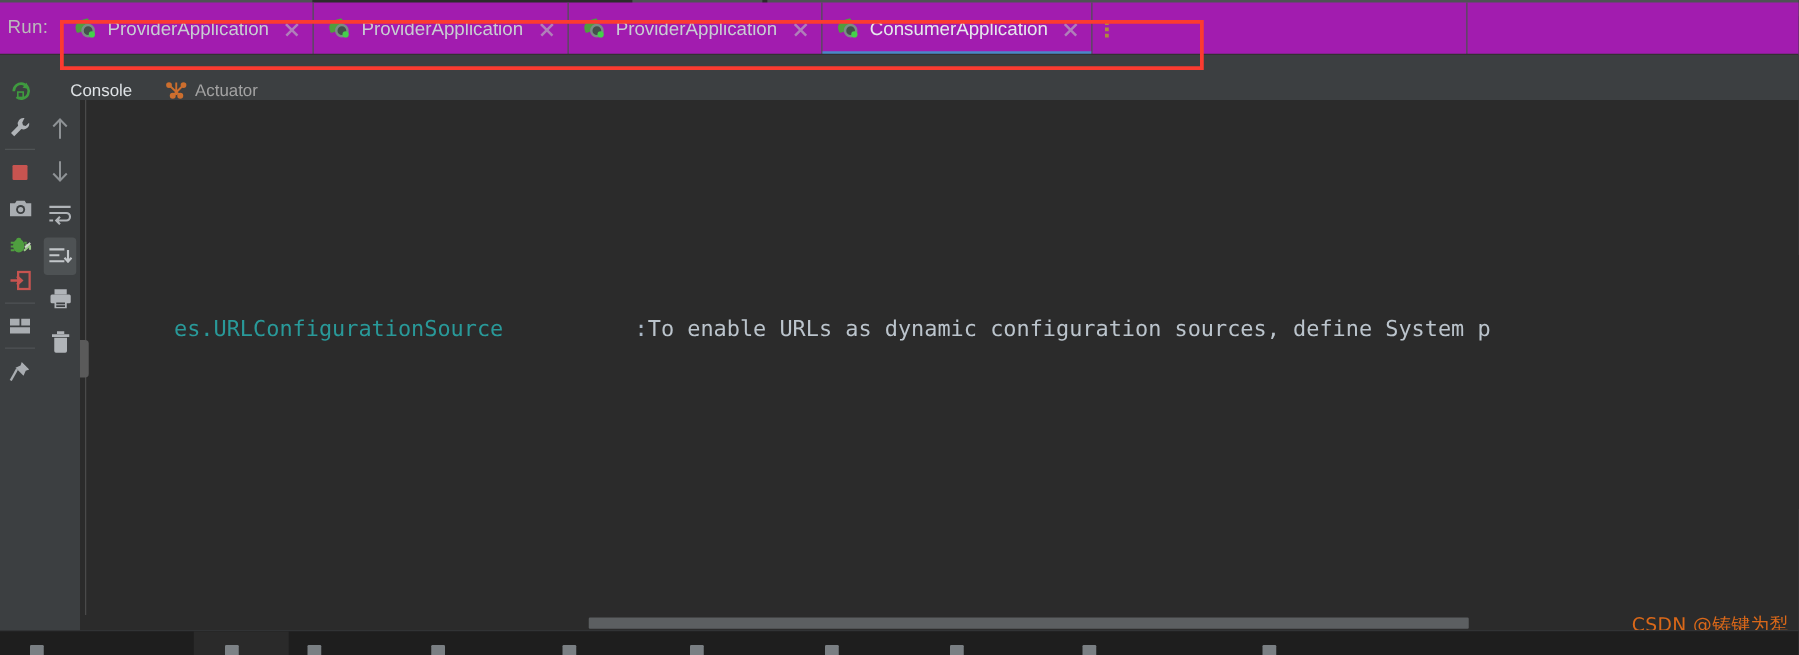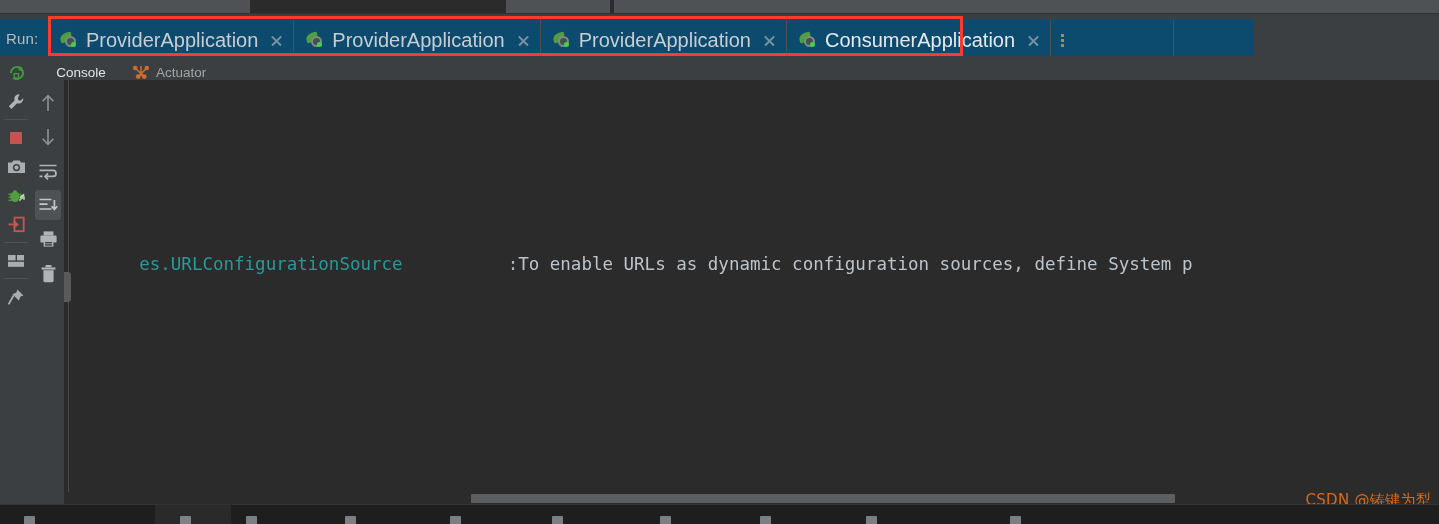--- a/index.html
+++ b/index.html
@@ -9,26 +9,26 @@
     -webkit-font-smoothing:antialiased;
   }
 
   
   #top-strip{position:absolute;left:0;top:0;width:1439px;height:14px;background:#3c3f41;}
   #top-strip .seg{position:absolute;top:0;height:14px;background:#4e5254;}
   #top-strip .dark{background:#2b2b2b;}
   #top-strip .line{position:absolute;left:0;top:13px;width:1439px;height:1px;background:#323232;}
 
   
-  #run-bar{position:absolute;left:0;top:19px;width:1254px;height:42px;background:#0c4a6e;}
+  #run-bar{position:absolute;left:0;top:2px;width:1439px;height:42px;background:#a21caf;}
   #run-label{position:absolute;left:6px;top:11px;font-size:15px;color:#bbbbbb;letter-spacing:.2px;}
   #tabs{position:absolute;left:48px;top:0;height:42px;display:flex;align-items:stretch;}
   .rtab{display:flex;align-items:center;padding:0 9px 0 12px;height:42px;position:relative;
         border-right:1px solid #4d5052;box-sizing:border-box;}
-  .rtab .tname{font-size:20px;color:#c8cdd2;white-space:nowrap;margin-left:8px;}
+  .rtab .tname{font-size:15px;color:#c8cdd2;white-space:nowrap;margin-left:8px;}
   .rtab.active .tname{color:#e6e9ec;}
   .rtab .closex{margin-left:11px;width:15px;height:15px;position:relative;opacity:.62;flex:0 0 auto;}
   .rtab .closex::before,.rtab .closex::after{content:"";position:absolute;left:1px;top:7px;width:13px;height:1.6px;background:#b9bdc0;}
   .rtab .closex::before{transform:rotate(45deg);}
   .rtab .closex::after{transform:rotate(-45deg);}
   .rtab .uline{position:absolute;left:0;right:0;bottom:0;height:3px;background:#4a88c7;display:none;}
   .rtab.active .uline{display:block;}
   .spring-ico{width:18px;height:16px;position:relative;flex:0 0 auto;}
   .spring-ico .leaf{position:absolute;left:0;top:1px;width:12px;height:9px;background:#4f9e3f;
        border-radius:60% 10% 70% 10%;transform:rotate(-16deg);}

